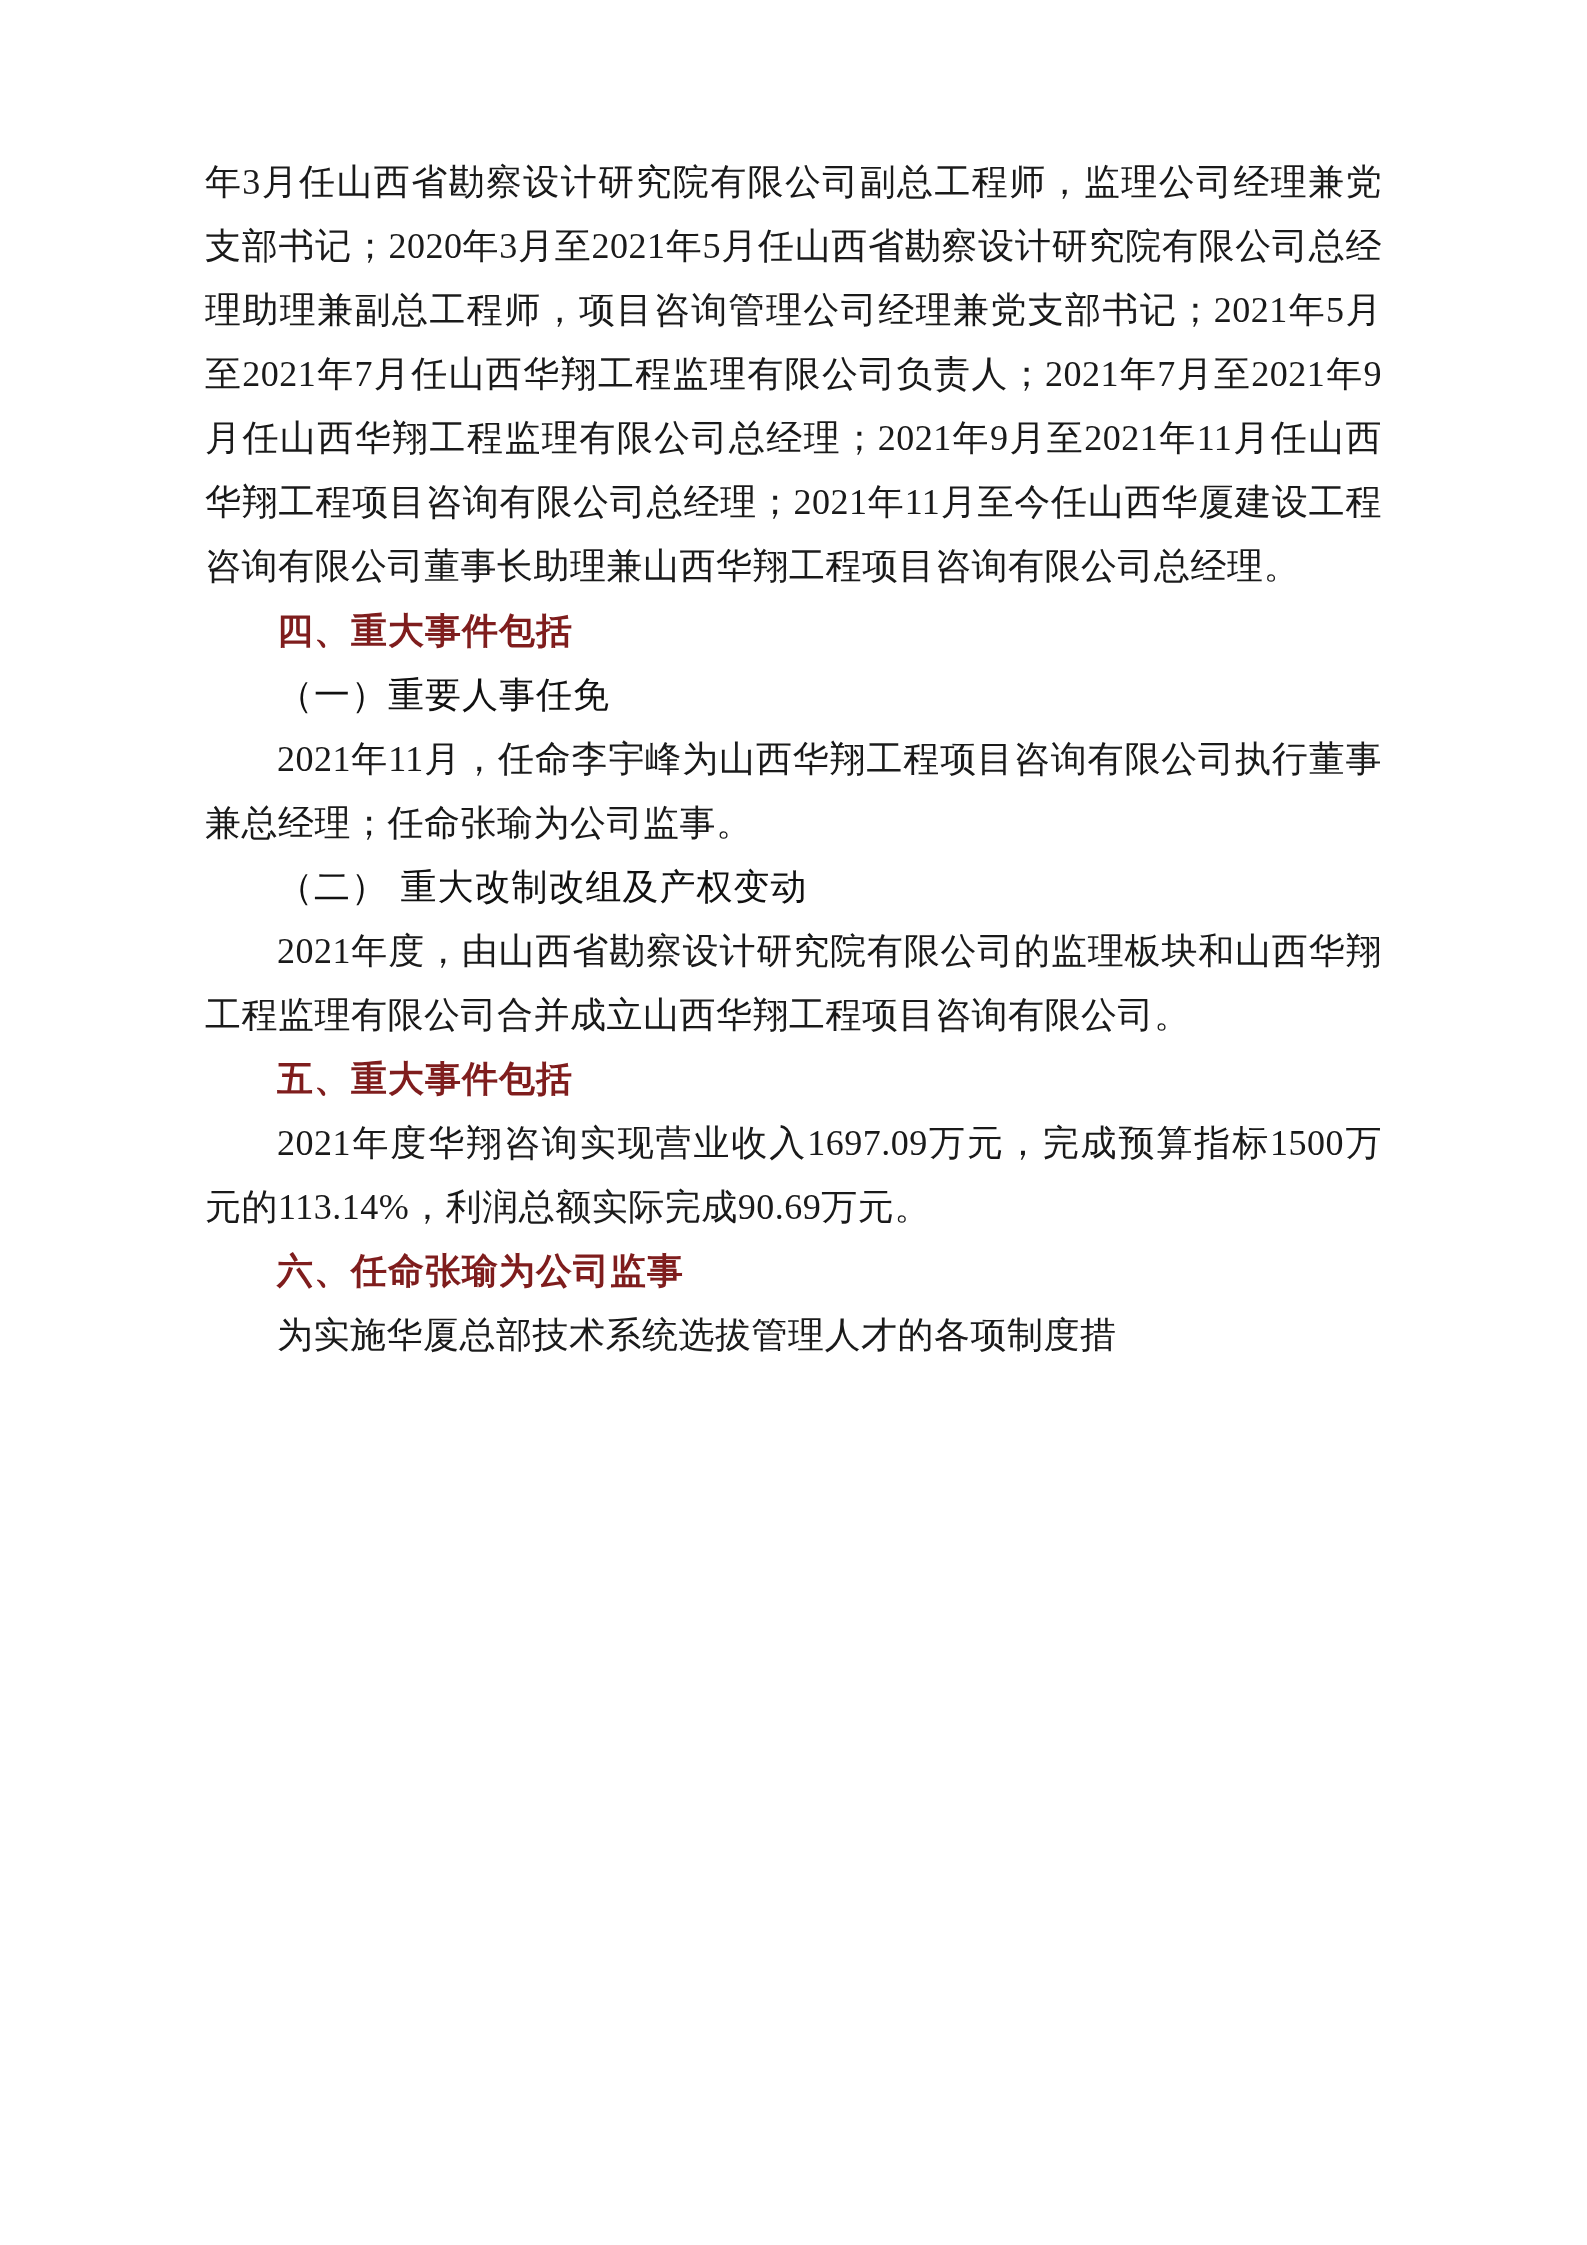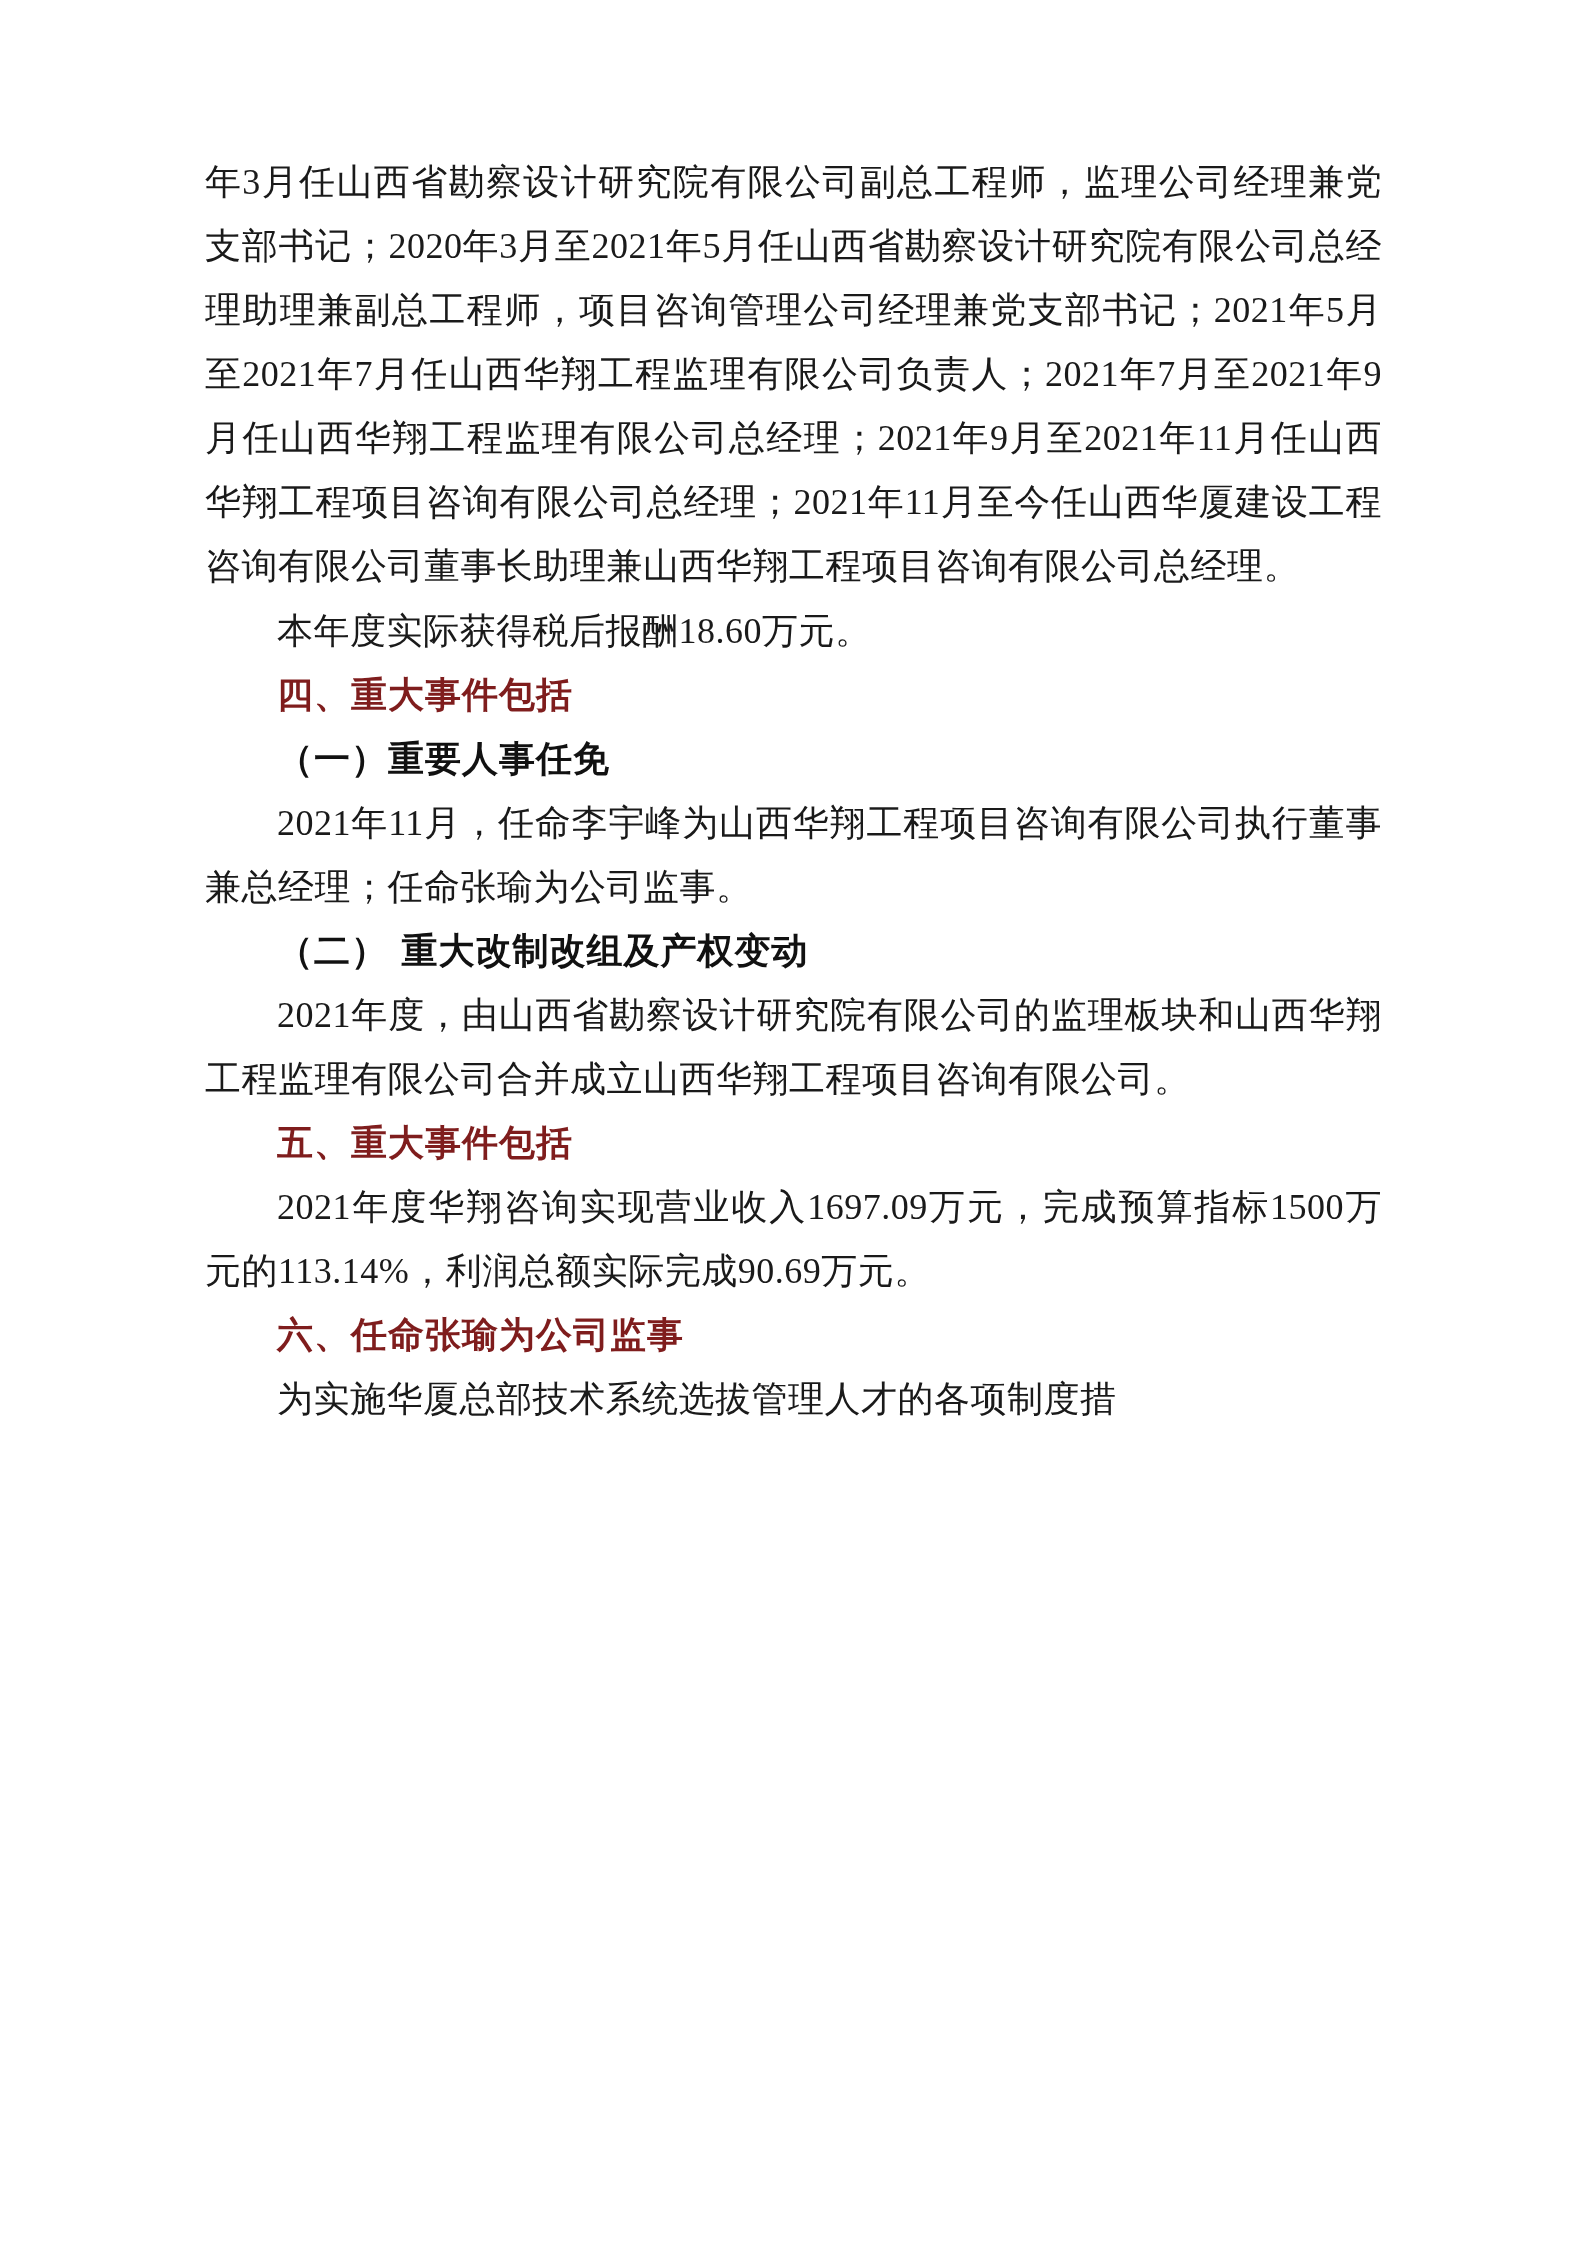--- a/index.html
+++ b/index.html
@@ -33,40 +33,39 @@
     font-weight: bold;
     font-size: 36px;
     line-height: 1.78;
     margin: 0;
     text-indent: 2em;
     letter-spacing: 1px;
     color: #7f1d1d;
   }
   .subheading {
     font-family: "DejaVu Sans", "Liberation Sans", sans-serif;
-    font-weight: bold;
+    font-weight: normal;
     font-size: 36px;
     line-height: 1.78;
     margin: 0;
     text-indent: 2em;
     letter-spacing: 1px;
     color: #111111;
   }
   .block {
     margin: 0;
   }
 </style>
 </head>
 <body>
 
 <div class="page">
 
   <p class="body-text block">年3月任山西省勘察设计研究院有限公司副总工程师，监理公司经理兼党支部书记；2020年3月至2021年5月任山西省勘察设计研究院有限公司总经理助理兼副总工程师，项目咨询管理公司经理兼党支部书记；2021年5月至2021年7月任山西华翔工程监理有限公司负责人；2021年7月至2021年9月任山西华翔工程监理有限公司总经理；2021年9月至2021年11月任山西华翔工程项目咨询有限公司总经理；2021年11月至今任山西华厦建设工程咨询有限公司董事长助理兼山西华翔工程项目咨询有限公司总经理。</p>
 
-  <p class="body-text block indent">本年度实际获得税后报酬18.60万元。</p>
 
   <p class="heading">四、重大事件包括</p>
 
   <p class="subheading">（一）重要人事任免</p>
 
   <p class="body-text block indent">2021年11月，任命李宇峰为山西华翔工程项目咨询有限公司执行董事兼总经理；任命张瑜为公司监事。</p>
 
   <p class="subheading">（二） 重大改制改组及产权变动</p>
 
   <p class="body-text block indent">2021年度，由山西省勘察设计研究院有限公司的监理板块和山西华翔工程监理有限公司合并成立山西华翔工程项目咨询有限公司。</p>

